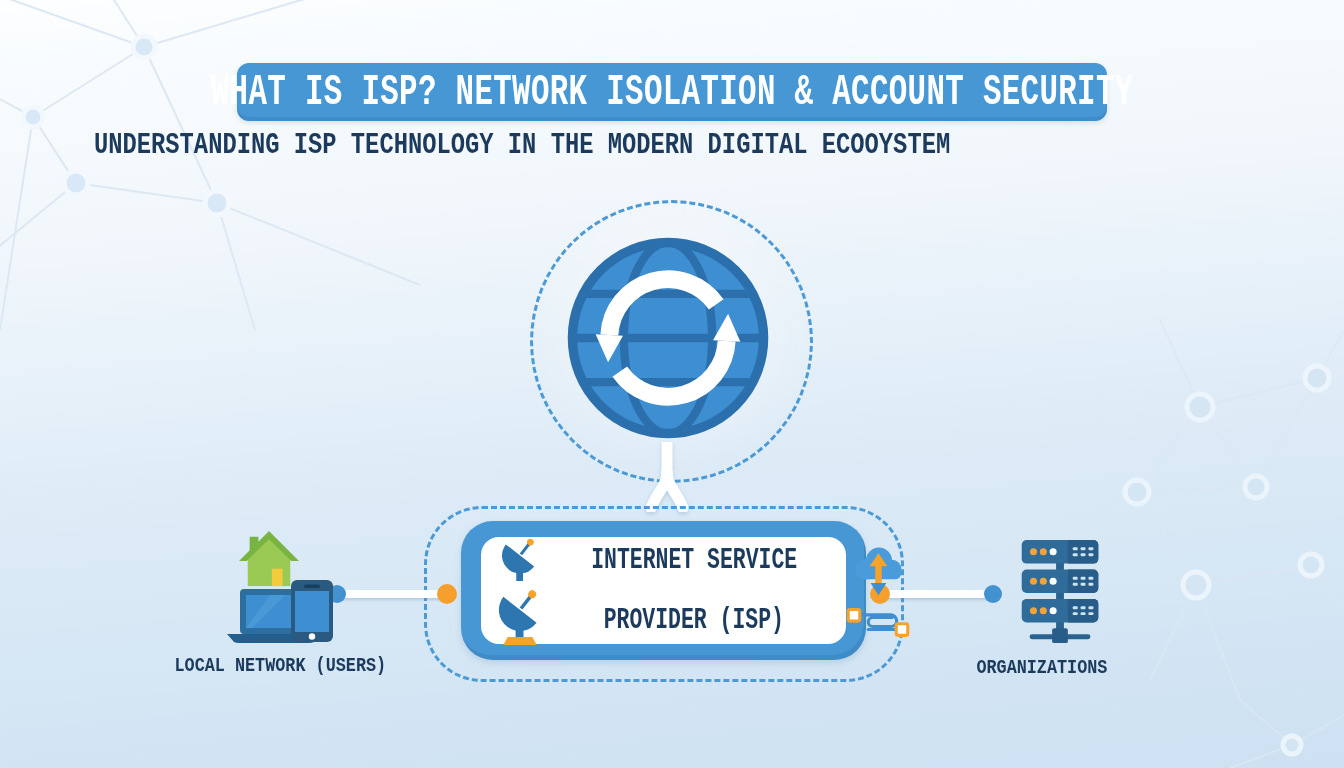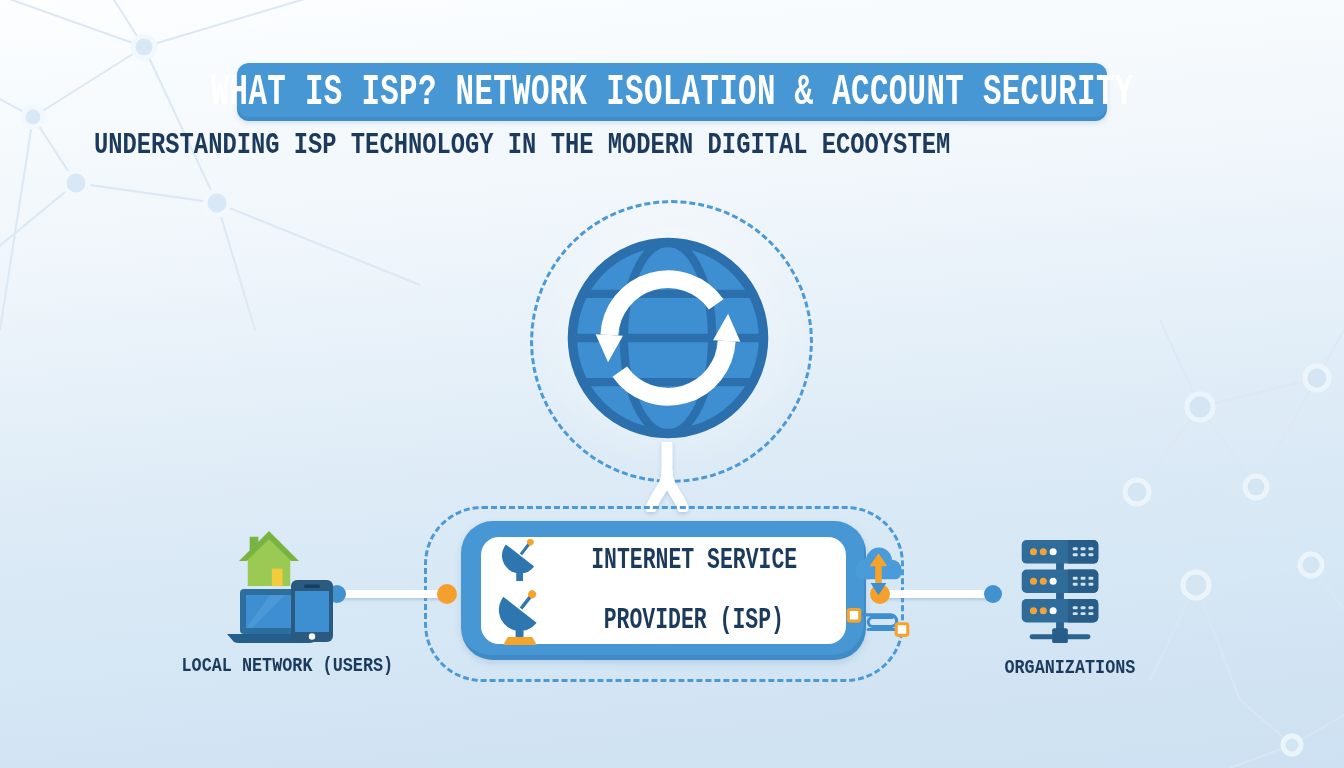--- a/index.html
+++ b/index.html
@@ -63,24 +63,24 @@
   .link-left{left:337px;top:590px;width:110px;}
   .link-right{left:880px;top:590px;width:113px;}
   .dot{position:absolute;border-radius:50%;}
   .dot-blue{width:18px;height:18px;background:#4292cf;}
   .dot-orange{width:20px;height:20px;background:#f5a02c;}
   
   .house{position:absolute;left:237px;top:530px;}
   .laptop{position:absolute;left:225px;top:589px;}
   .phone{position:absolute;left:291px;top:580px;}
   .servers{position:absolute;left:1021px;top:540px;}
-  .label{position:absolute;display:flex;justify-content:flex-start;}
+  .label{position:absolute;display:flex;justify-content:center;}
   .label span{color:#1b3a5c;font-size:21px;font-weight:700;white-space:nowrap;transform:scaleX(.8);}
   .label-left{left:155px;top:654px;width:250px;}
-  .label-right{left:988px;top:656px;width:180px;}
+  .label-right{left:952px;top:656px;width:180px;}
 </style>
 </head>
 <body>
 
 <div class="stage">
 
   <svg class="mesh" width="1344" height="768" viewBox="0 0 1344 768">
     <g stroke="#dce8f3" stroke-width="2" fill="none">
       <path d="M144,47 L33,117 L76,183 L217,203 Z"></path>
       <path d="M144,47 L-30,-15 M144,47 L95,-30 M144,47 L385,-25"></path>

